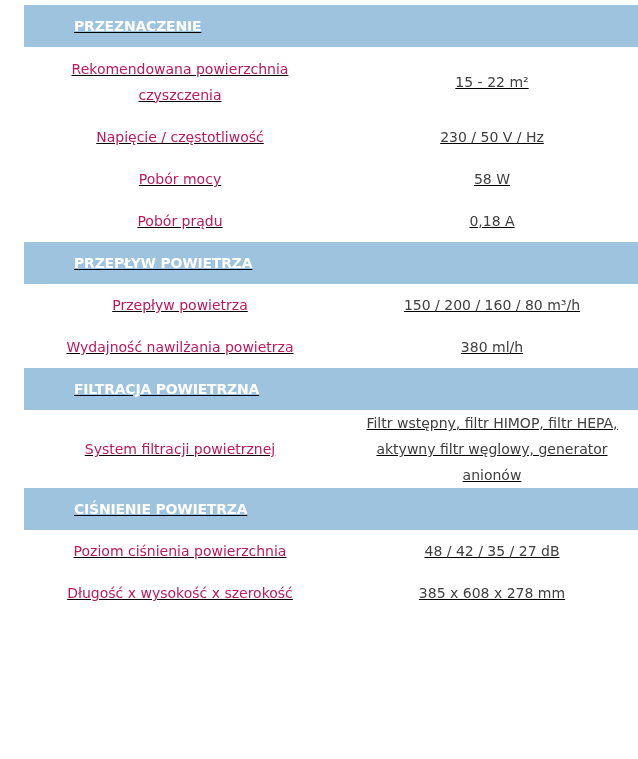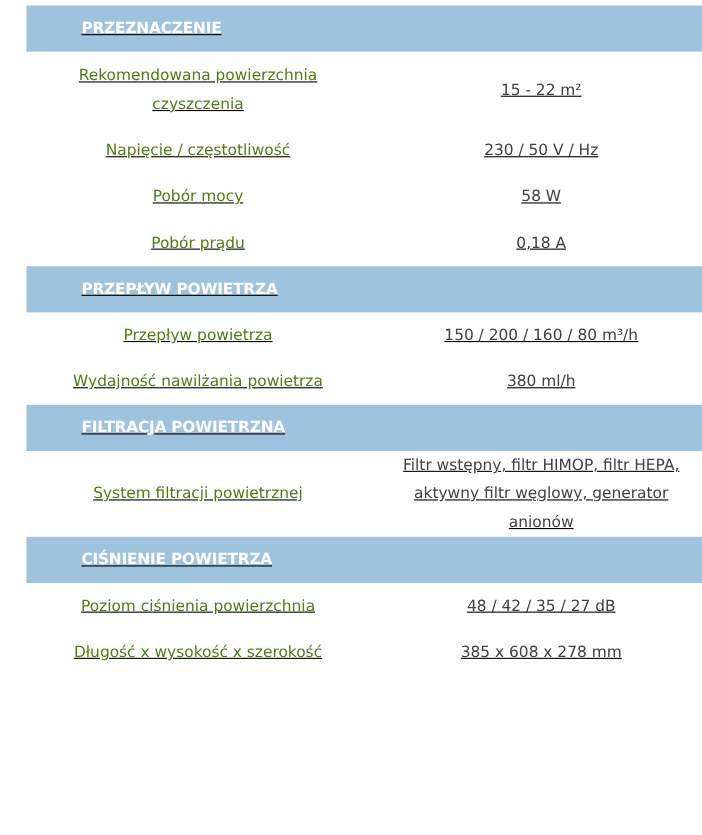--- a/index.html
+++ b/index.html
@@ -37,21 +37,21 @@
     border-bottom: 0;
   }
   .data-row td {
     height: 42px;
     padding: 0 10px;
     font-size: 14px;
     text-align: center;
     vertical-align: middle;
     line-height: 26px;
   }
-  .data-row td.label { color: #4d7c0f; }
+  .data-row td.label { color: #be185d; }
   .data-row td.value { color: #404040; }
   .data-row.tall2 td { height: 69px; }
   .data-row.tall3 td { height: 68px; }
 </style>
 </head>
 <body>
 
 <table class="spec-table">
   <colgroup>
       <col class="c1">

